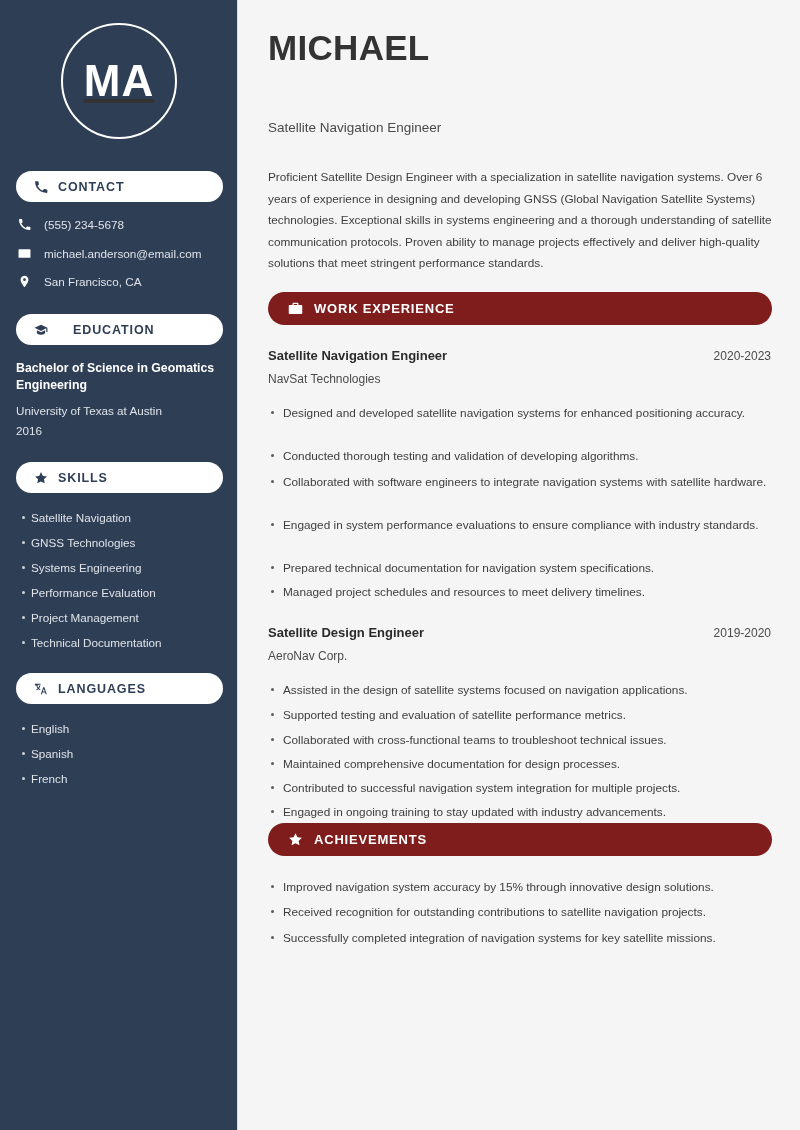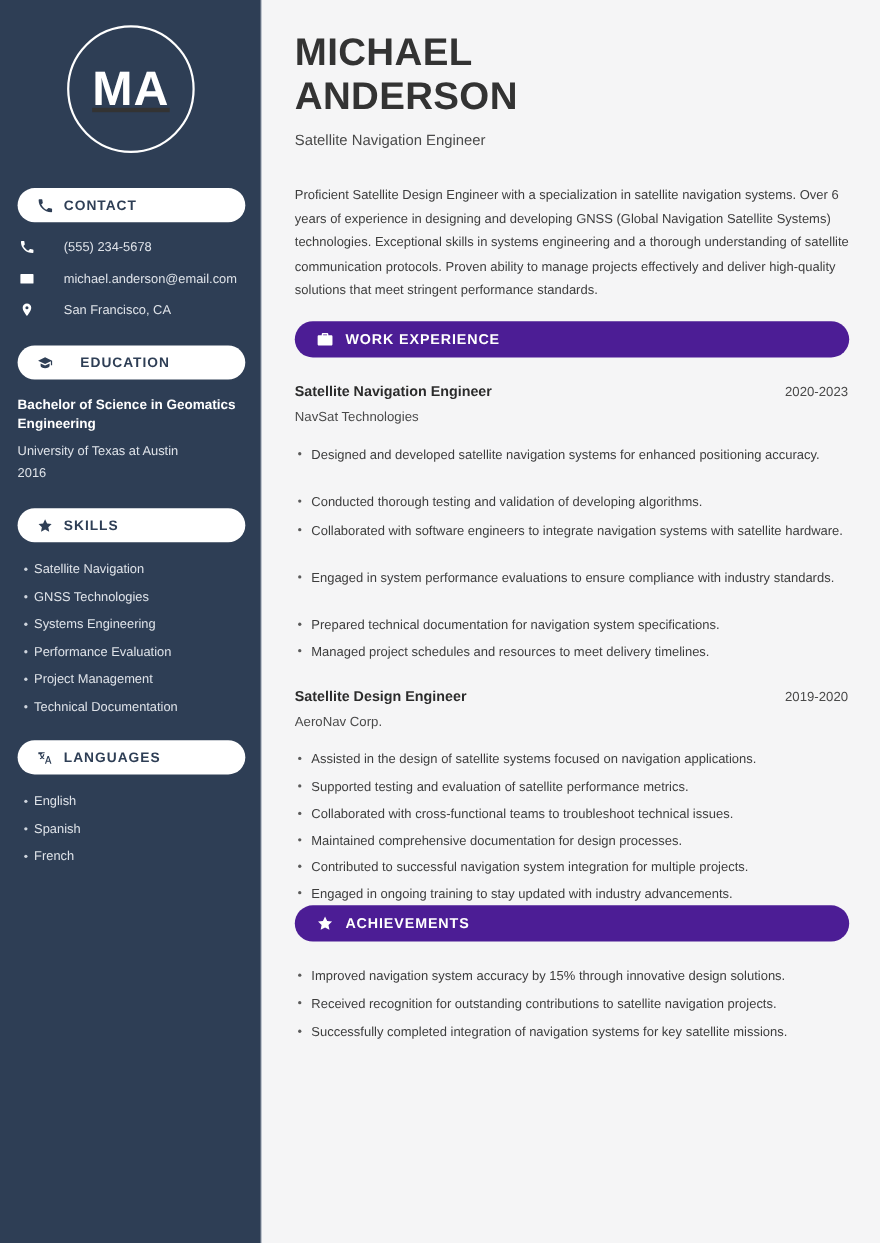--- a/index.html
+++ b/index.html
@@ -44,21 +44,21 @@
   .side-li {
     position:absolute; left:22px; width:208px;
     color:#dfe3e9; font-size:11.7px; line-height:15px;
     padding-left:9px;
   }
   .side-li::before {
     content:""; position:absolute; left:0; top:6px;
     width:3px; height:3px; border-radius:50%; background:#cfd5de;
   }
 
-  .cinfo { position:absolute; left:18px; display:flex; align-items:center; gap:27px; }
+  .cinfo { position:absolute; left:18px; display:flex; align-items:center; gap:13px; }
   .cinfo svg { width:13px; height:13px; fill:#ffffff; display:block; flex:none; }
   .cinfo .ctext { color:#dfe3e9; font-size:11.7px; }
 
   
   .main { position:absolute; left:238px; top:0; width:562px; height:1130px; }
 
   .name {
     position:absolute; left:30px; top:28px; width:500px;
     font-size:35px; font-weight:700; line-height:40px;
     color:#333333; letter-spacing:.3px;
@@ -67,21 +67,21 @@
     position:absolute; left:30px; top:120px;
     font-size:13.5px; color:#4a4a4a;
   }
   .summary {
     position:absolute; left:30px; top:167px; width:504px;
     font-size:11.8px; line-height:21.5px; color:#3d3d3d;
   }
 
   .banner {
     position:absolute; left:30px; width:504px; height:33px;
-    background:#4c1d95; border-radius:17px;
+    background:#7f1d1d; border-radius:17px;
     display:flex; align-items:center; padding-left:20px; gap:11px;
   }
   .banner .btext { color:#ffffff; font-size:13px; font-weight:700; letter-spacing:.8px; }
   .banner svg { width:15px; height:15px; fill:#ffffff; display:block; }
 
   .job-title {
     position:absolute; left:30px; width:400px;
     font-size:13px; font-weight:700; color:#2b2b2b;
   }
   .job-date {
@@ -190,21 +190,20 @@
 
     <div class="side-li" style="top:721px;">English</div>
     <div class="side-li" style="top:746px;">Spanish</div>
     <div class="side-li" style="top:771px;">French</div>
   </div>
 
   <div class="main">
 
     <div class="name">
       <span>MICHAEL</span><br>
-      <span>ANDERSON</span>
     </div>
 
     <div class="role">Satellite Navigation Engineer</div>
 
     <div class="summary">Proficient Satellite Design Engineer with a specialization in satellite navigation systems. Over 6 years of experience in designing and developing GNSS (Global Navigation Satellite Systems) technologies. Exceptional skills in systems engineering and a thorough understanding of satellite communication protocols. Proven ability to manage projects effectively and deliver high-quality solutions that meet stringent performance standards.</div>
 
     <div class="banner" style="top:292px;">
       <span>
         <svg viewBox="0 0 24 24">
             <path d="M9 2.8h6c1 0 1.8.8 1.8 1.8v1.6H21c1 0 1.8.8 1.8 1.8v11c0 1-.8 1.8-1.8 1.8H3c-1 0-1.8-.8-1.8-1.8V8c0-1 .8-1.8 1.8-1.8h4.2V4.6c0-1 .8-1.8 1.8-1.8zm.2 3.4h5.6V4.8H9.2v1.4z"></path>

